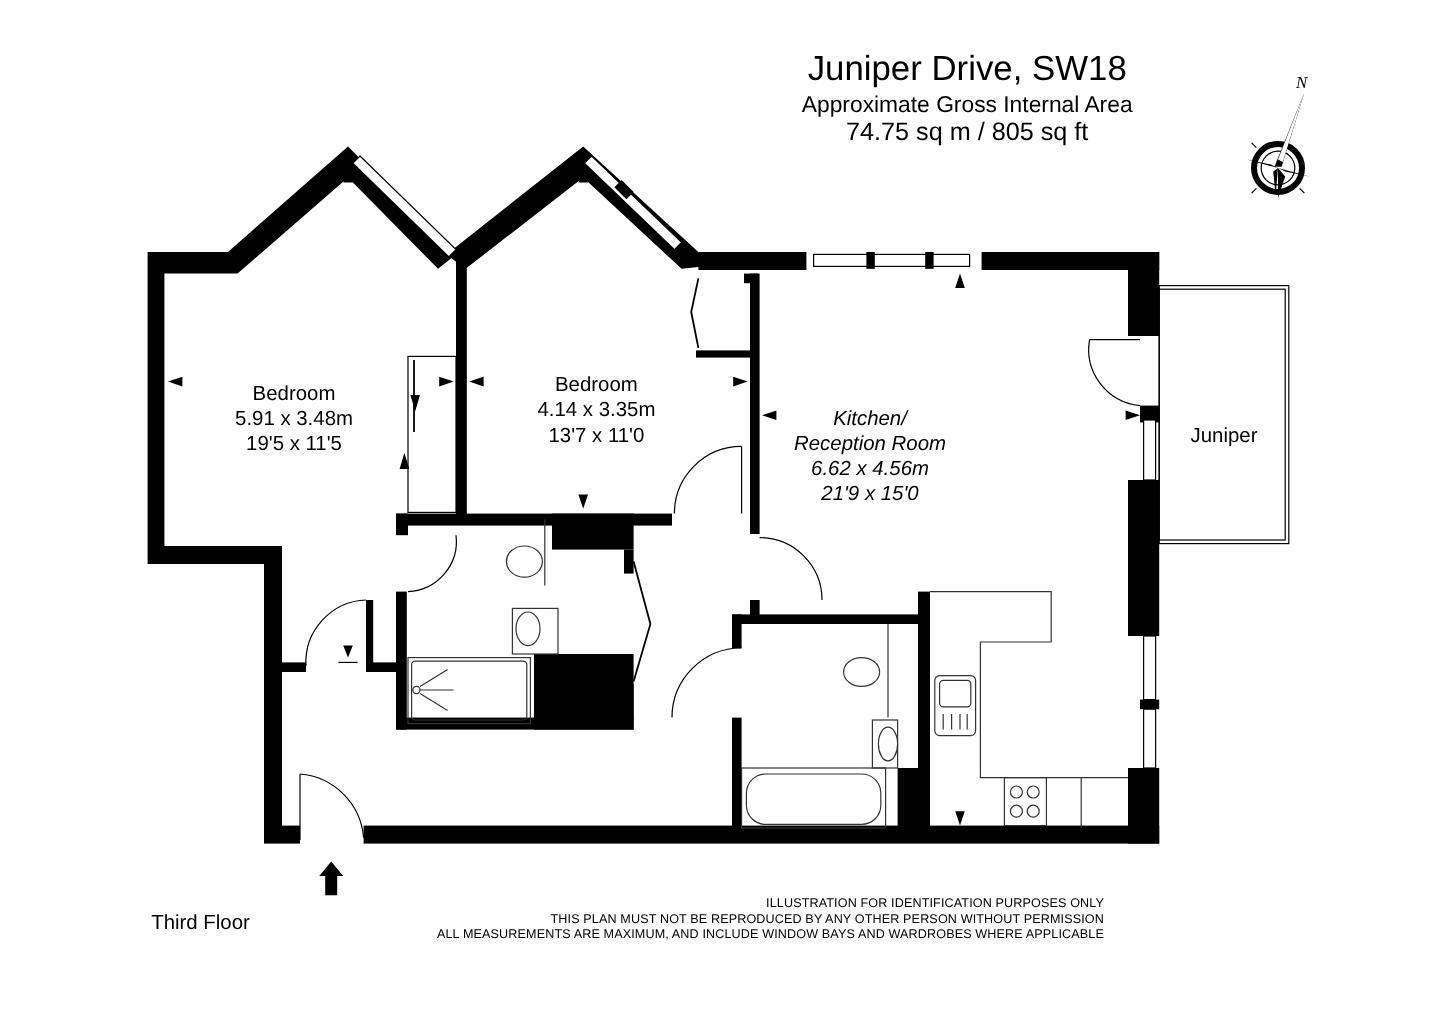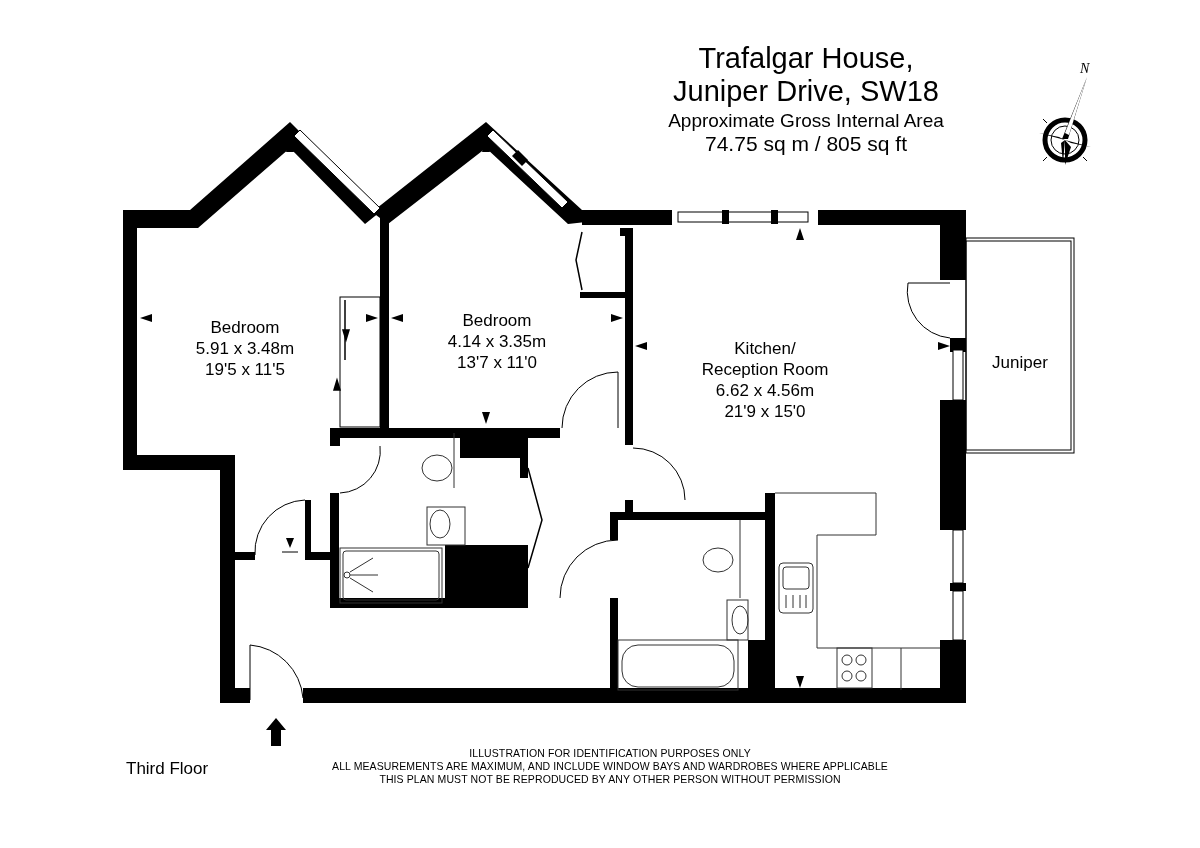--- a/index.html
+++ b/index.html
@@ -6,30 +6,29 @@
   body { width: 1200px; height: 848px; position: relative; overflow: hidden;
          font-family: "Liberation Sans", sans-serif; color: #000; }
   .header { position: absolute; left: 620px; top: 44px; width: 372px; text-align: center; line-height: 1; }
   .header .t1 { font-size: 29px; display: block; height: 33px; }
   .header .t2 { font-size: 29px; display: block; height: 34px; }
   .header .t3 { font-size: 19px; display: block; height: 22px; }
   .header .t4 { font-size: 21px; display: block; }
   #plan { position: absolute; left: 0; top: 0; }
   .room-label { position: absolute; text-align: center; font-size: 17px; line-height: 21px; margin-top: 16px; }
   .floor-label { position: absolute; left: 126px; top: 759px; font-size: 17px; }
-  .disclaimer { position: absolute; left: 300px; top: 747px; width: 620px; text-align: center;
+  .disclaimer { position: absolute; left: 300px; top: 747px; width: 620px; text-align: right;
                 font-size: 10.5px; line-height: 13px; letter-spacing: 0.1px; }
   .disclaimer span { display: block; }
   .compass { position: absolute; left: 1025px; top: 55px; }
 </style>
 </head>
 <body>
 
 <div class="header">
-  <span class="t1">Trafalgar House,</span>
   <span class="t2">Juniper Drive, SW18</span>
   <span class="t3">Approximate Gross Internal Area</span>
   <span class="t4">74.75 sq m  /  805 sq ft</span>
 </div>
 
 <svg class="compass" width="80" height="115" viewBox="0 0 80 115">
   <text x="55" y="18" font-family="Liberation Serif, serif" font-style="italic" font-size="14">N</text>
   <circle cx="40" cy="85" r="20" fill="none" stroke="#000" stroke-width="5"></circle>
   <circle cx="40" cy="85" r="14" fill="none" stroke="#000" stroke-width="1"></circle>
   <polygon points="62,22 43,84 37,84" fill="#000"></polygon>
@@ -192,30 +191,30 @@
   <div>5.91 x 3.48m</div>
   <div>19'5 x 11'5</div>
 </div>
 
 <div class="room-label" style="left:432px; top:294px; width:130px;">
   <div>Bedroom</div>
   <div>4.14 x 3.35m</div>
   <div>13'7 x 11'0</div>
 </div>
 
-<div class="room-label" style="left:690px; top:322px; width:150px;">
+<div class="room-label" style="left:650px; top:322px; width:150px;font-style:italic;">
   <div>Kitchen/</div>
   <div>Reception Room</div>
   <div>6.62 x 4.56m</div>
   <div>21'9 x 15'0</div>
 </div>
 
 <div class="room-label" style="left:980px; top:336px; width:80px;">
   <div>Juniper</div>
 </div>
 
 <div class="floor-label">Third Floor</div>
 
 <div class="disclaimer">
   <span>ILLUSTRATION FOR IDENTIFICATION PURPOSES ONLY</span>
+  <span>THIS PLAN MUST NOT BE REPRODUCED BY ANY OTHER PERSON WITHOUT PERMISSION</span>
   <span>ALL MEASUREMENTS ARE MAXIMUM, AND INCLUDE WINDOW BAYS AND WARDROBES WHERE APPLICABLE</span>
-  <span>THIS PLAN MUST NOT BE REPRODUCED BY ANY OTHER PERSON WITHOUT PERMISSION</span>
 </div>
 
 </body></html>

